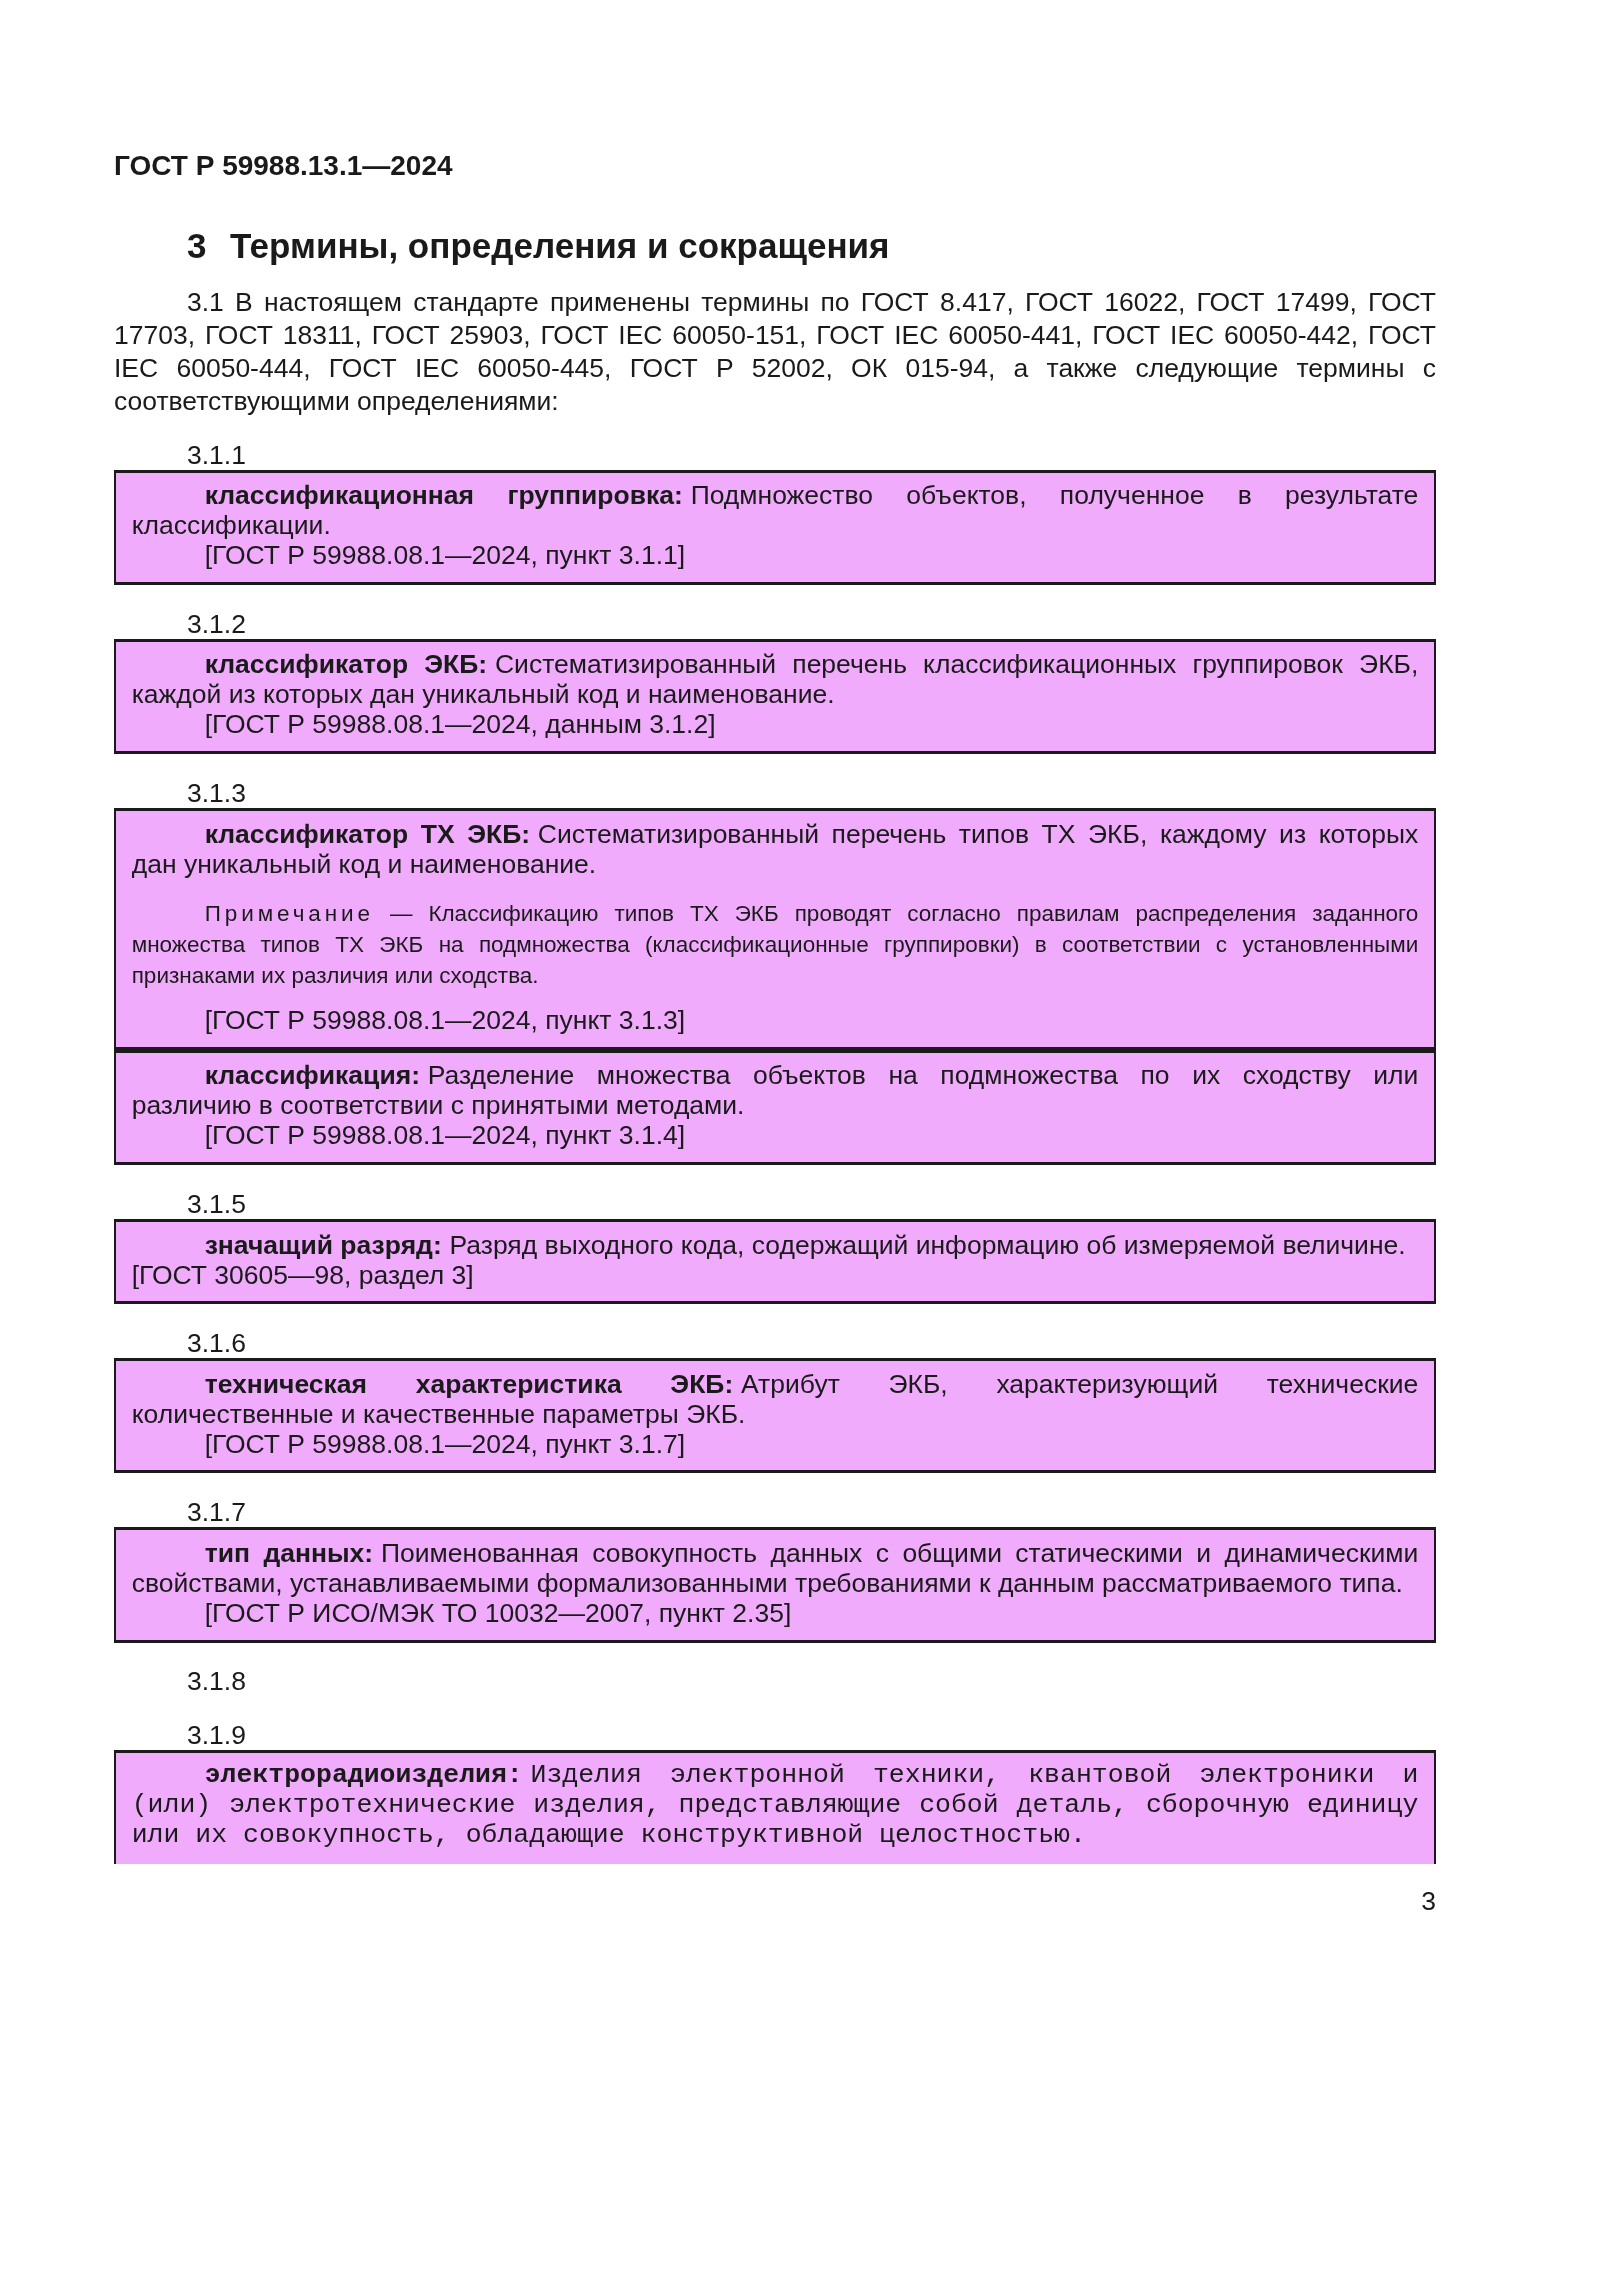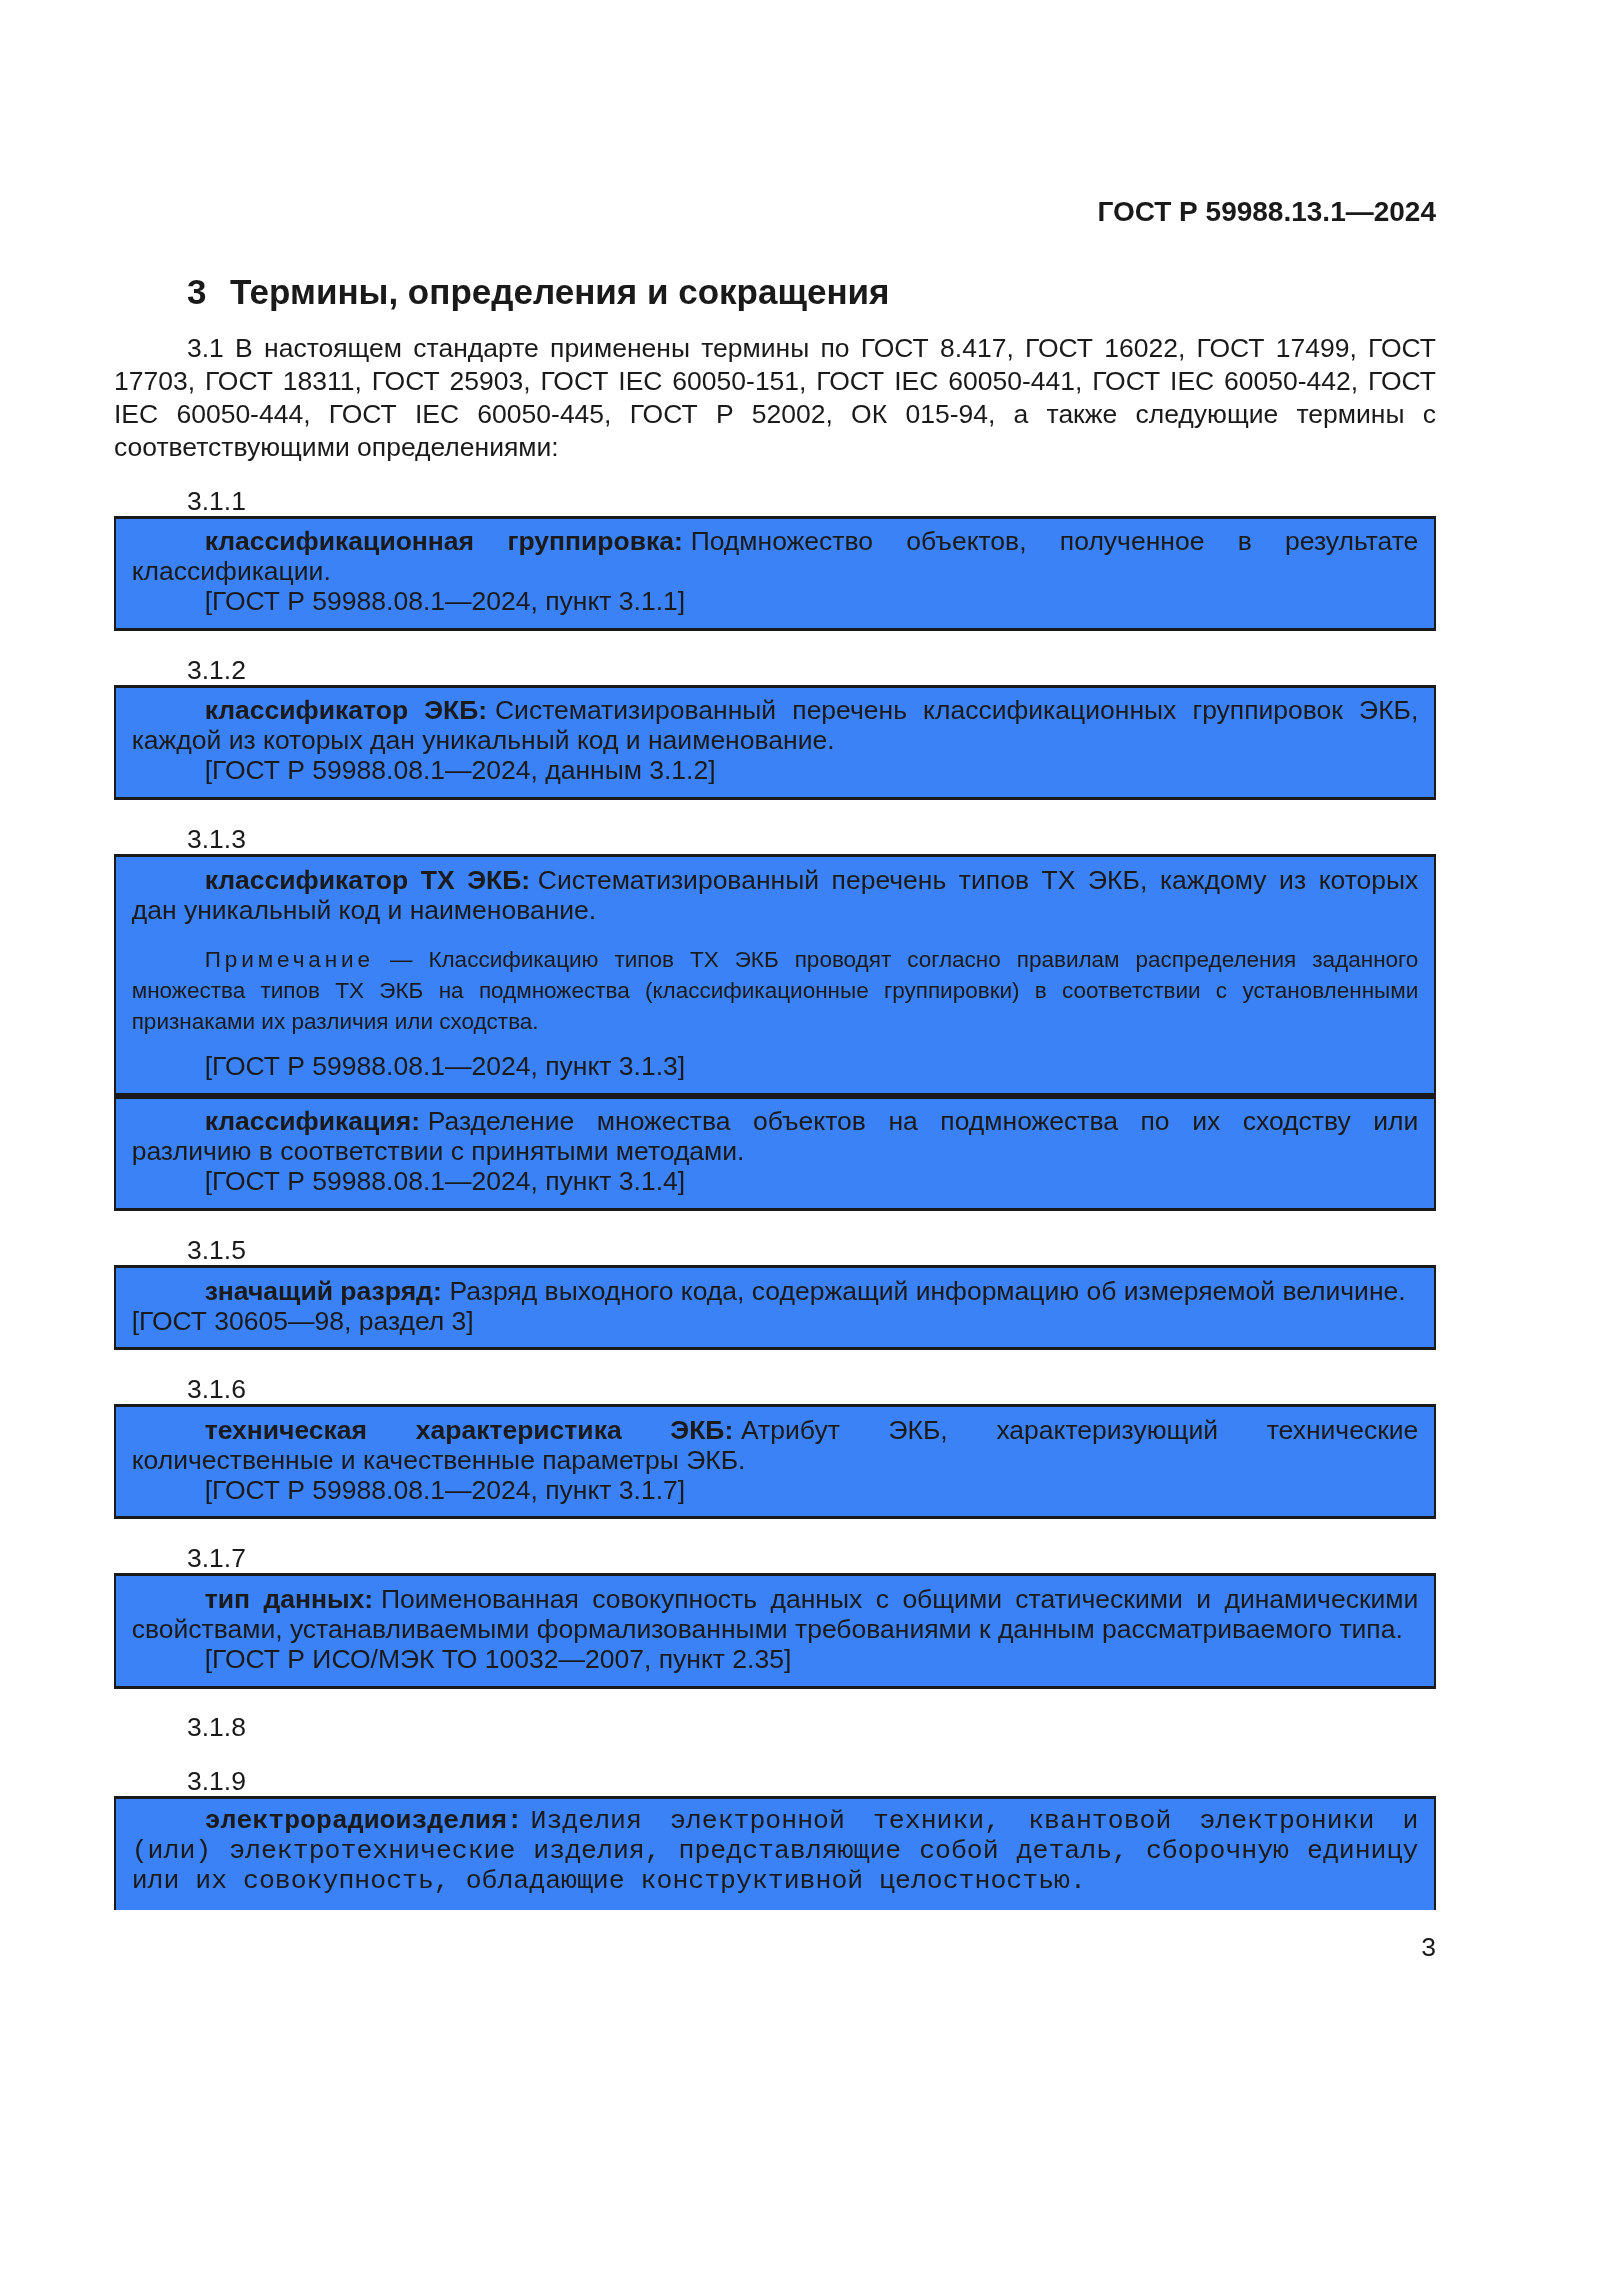--- a/index.html
+++ b/index.html
@@ -8,25 +8,24 @@
     width: 1621px;
     height: 2293px;
     box-sizing: border-box;
     background: #ffffff;
     color: #1a1a1a;
     font-family: "Liberation Sans", sans-serif;
     padding: 149px 185px 0 114px;
     overflow: hidden;
   }
   .doc-header {
-    text-align: right;
+    text-align: left;
     font-weight: bold;
     font-size: 28px;
     line-height: 33px;
-    margin-top: 46px;
   }
   .section-heading {
     margin: 43px 0 0 0;
     padding-left: 73px;
     font-size: 35px;
     line-height: 41px;
     font-weight: bold;
   }
   .section-heading .sec-num { margin-right: 23.5px; }
   .intro {
@@ -41,21 +40,21 @@
     padding-left: 73px;
     font-size: 26.5px;
     line-height: 30px;
   }
   .intro + .term-number { margin-top: 22px; }
   .def-box {
     border: 2.9px solid #1a1a1a;
     border-top-width: 3.9px;
     border-bottom-width: 3.9px;
     padding: 7.8px 15.7px 11.8px 15.7px;
-    background: #3b82f6;
+    background: #f0abfc;
   }
   .def-box p {
     margin: 0;
     font-size: 26.5px;
     line-height: 30px;
     text-align: justify;
   }
   .def-main { text-indent: 73px; }
   .term { font-weight: bold; margin-right: 7.8px; }
   .citation { text-indent: 73px; text-align: left; }

